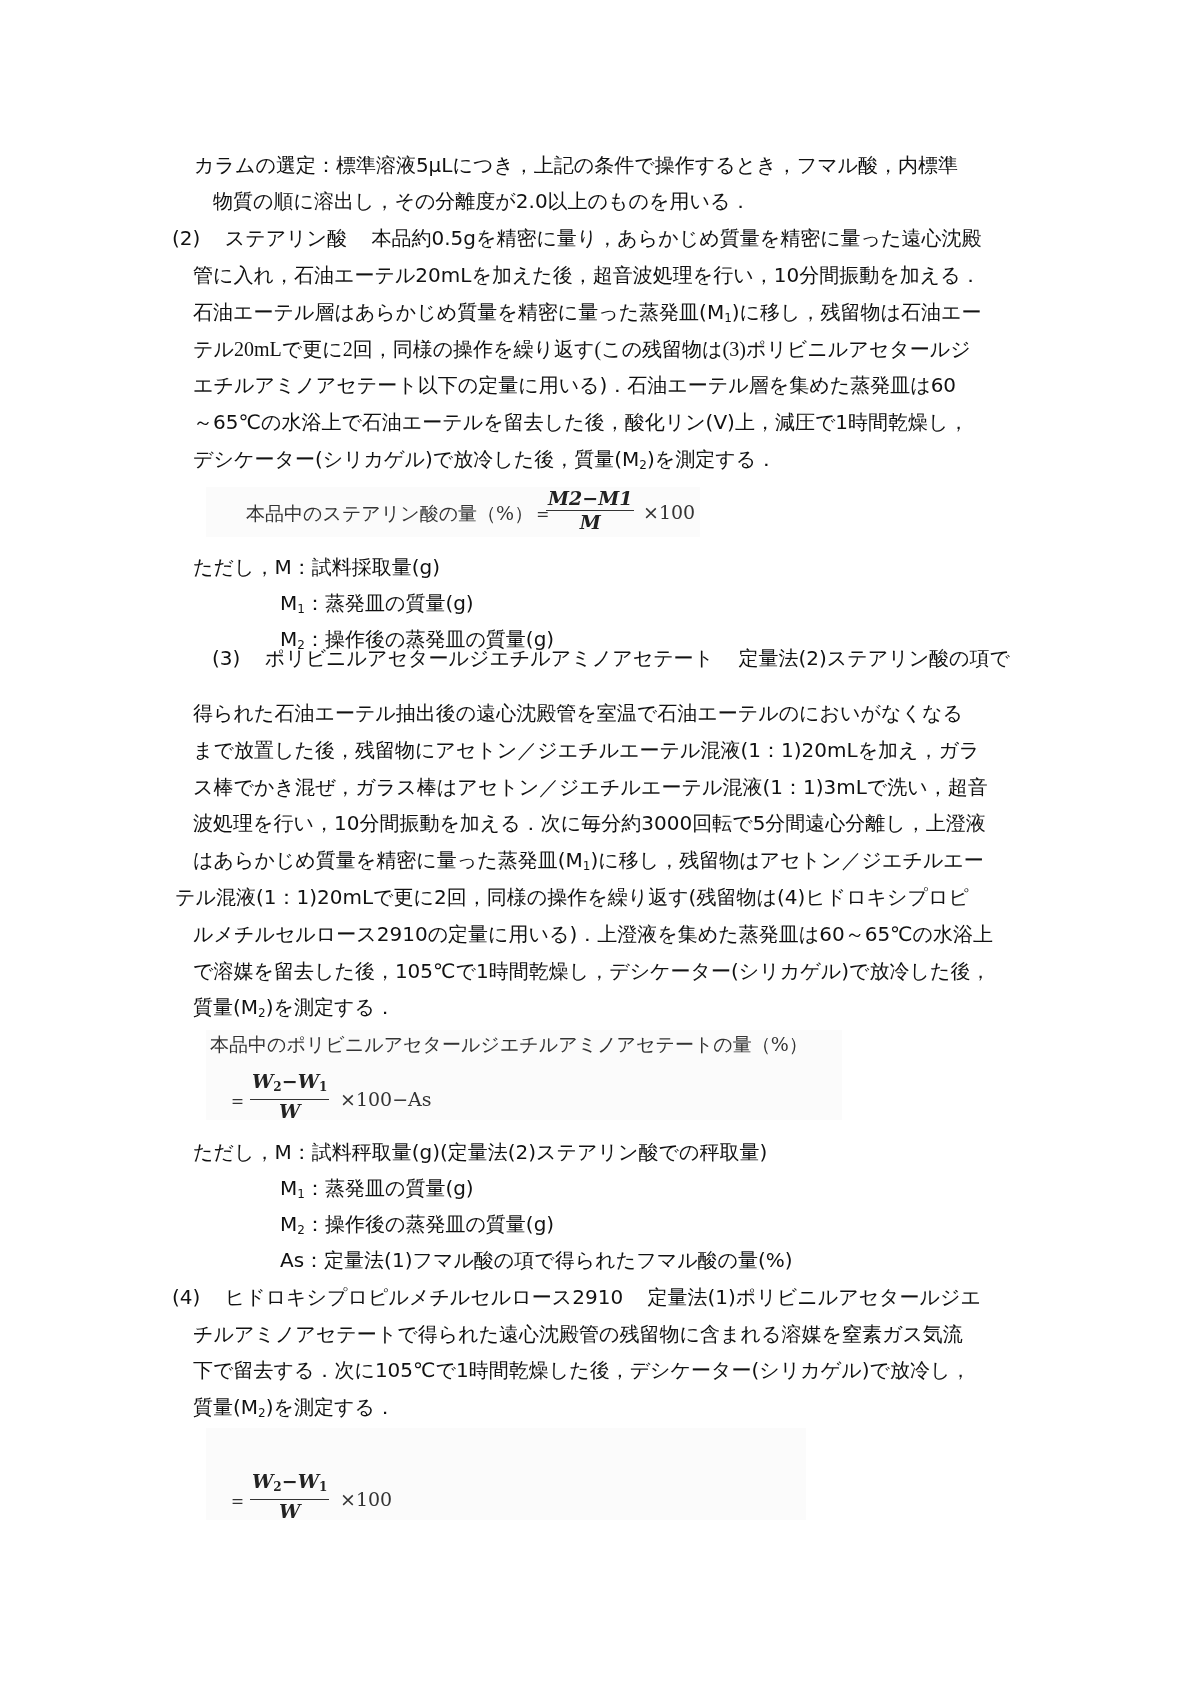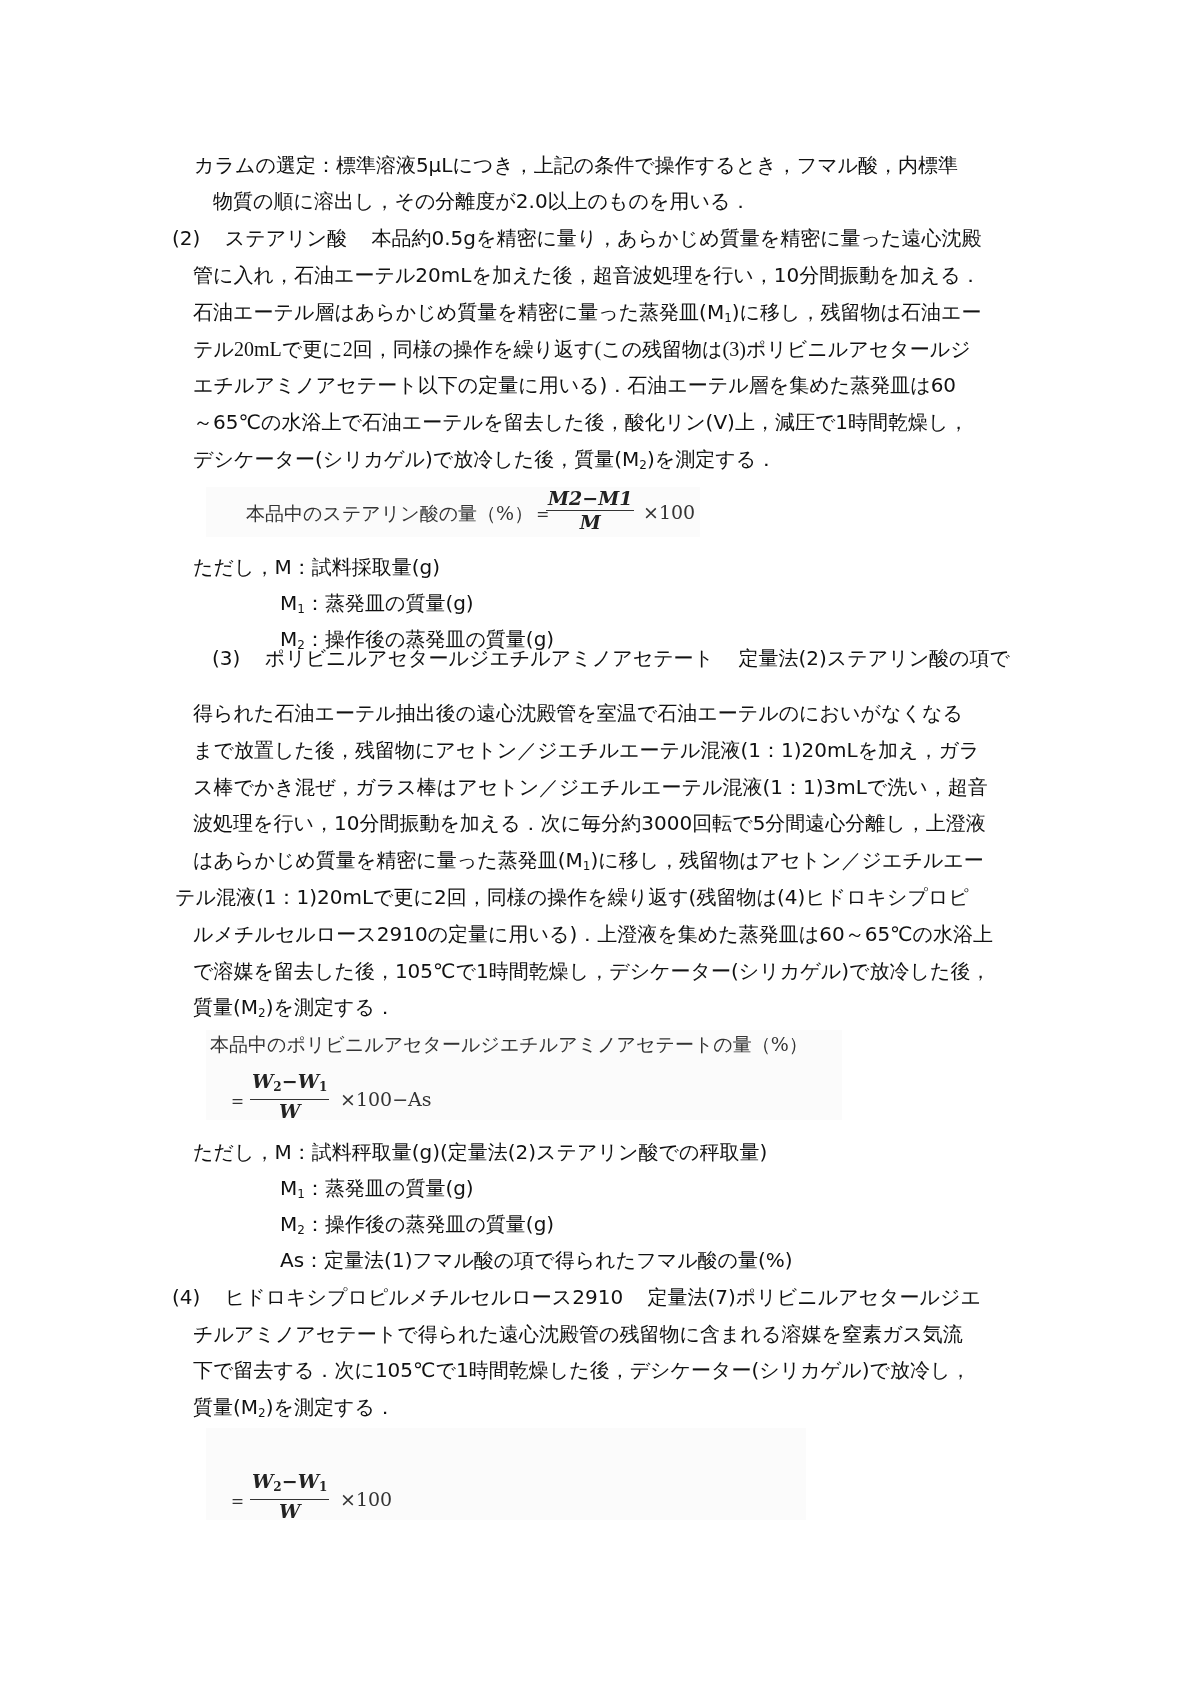--- a/index.html
+++ b/index.html
@@ -97,21 +97,21 @@
 <div class="line" style="left:280px;top:1211px;">
   <span>M</span><span class="sub">2</span><span>：操作後の蒸発皿の質量(g)</span>
 </div>
 <div class="line" style="left:280px;top:1247px;">
   <span>As</span><span>：定量法(1)フマル酸の項で得られたフマル酸の量(%)</span>
 </div>
 
 <div class="line" style="left:172px;top:1284px;">
   <span>(4)</span>
   <span style="margin-left:18px;margin-top:32px;">ヒドロキシプロピルメチルセルロース2910</span>
-  <span style="margin-left:18px;">定量法(7)ポリビニルアセタールジエ</span>
+  <span style="margin-left:18px;">定量法(1)ポリビニルアセタールジエ</span>
 </div>
 <div class="line" style="left:193px;top:1321px;">チルアミノアセテートで得られた遠心沈殿管の残留物に含まれる溶媒を窒素ガス気流</div>
 <div class="line" style="left:193px;top:1357px;">下で留去する．次に105℃で1時間乾燥した後，デシケーター(シリカゲル)で放冷し，</div>
 <div class="line" style="left:193px;top:1394px;">
   <span>質量(M</span><span class="sub">2</span><span>)を測定する．</span>
 </div>
 
 <div class="formula-box" style="left:206px;top:1428px;width:600px;height:92px;">
   <span class="ftext" style="left:22px;top:60px;">＝</span>
   <span class="frac" style="left:44px;top:42px;">

